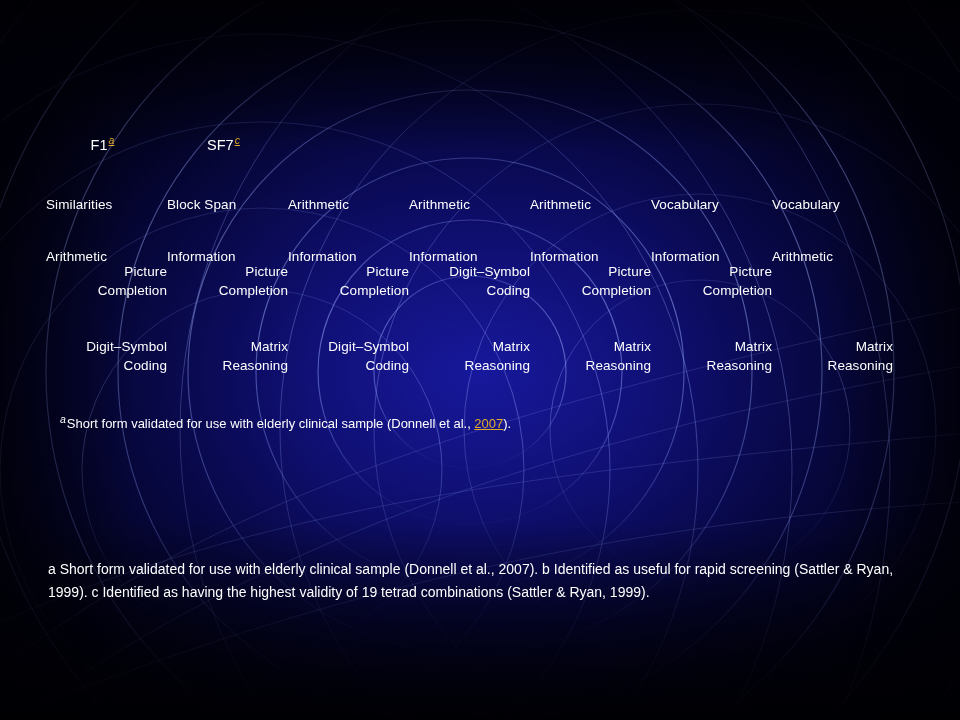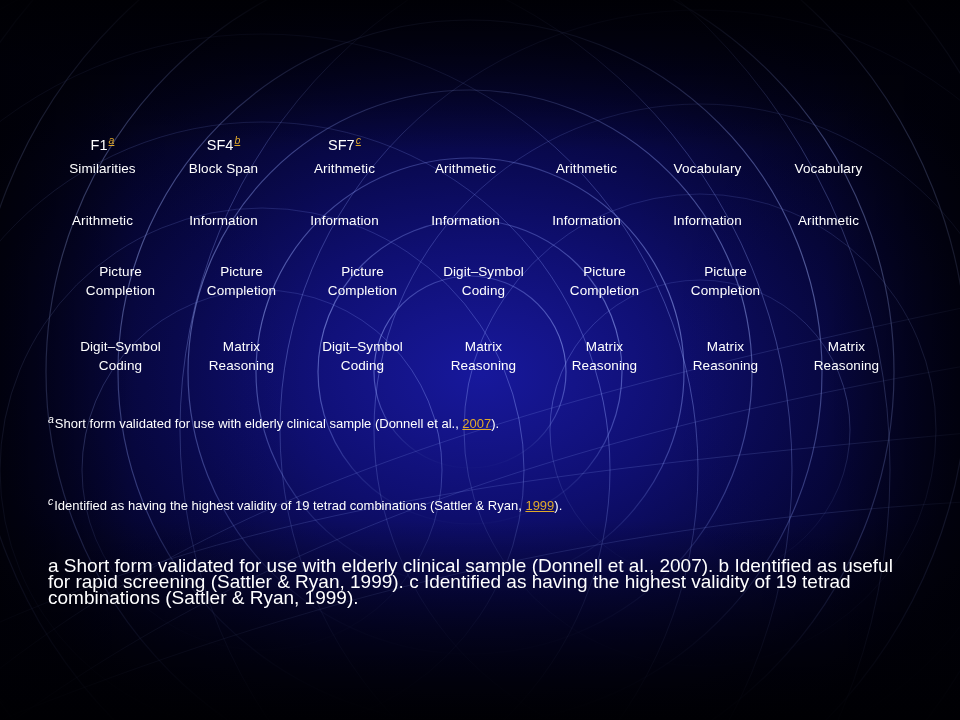--- a/index.html
+++ b/index.html
@@ -71,22 +71,22 @@
     grid-template-columns: repeat(7, 121px);
   }
 
   .cell {
     color: #ffffff;
     font-size: 13.5px;
     line-height: 19px;
     letter-spacing: 0.1px;
     white-space: pre-line;
   }
-  .cell.center { text-align: center; padding-right: 8px; }
-  .cell.left   { text-align: center; margin-left: 28px; }
+  .cell.center { padding-right: 8px; margin-top: 36px; }
+  .cell.left   { text-align: right; margin-left: 28px; }
 
   .hdr-row { top: 131px; }
   .hdr-code {
     color: #ffffff;
     font-size: 14.5px;
     line-height: 19px;
     text-align: center;
     padding-right: 8px;
   }
   .sup {
@@ -99,21 +99,21 @@
     margin-left: 1px;
   }
   .hdr-sub-row { top: 159px; }
   .row2 { top: 211px; }
   .row3 { top: 262px; }
   .row4 { top: 337px; }
 
   
   .footnote {
     position: absolute;
-    left: 48px;
+    left: 60px;
     color: #ffffff;
     font-size: 13px;
     line-height: 17px;
     white-space: nowrap;
   }
   .fn-mark {
     color: #ffffff;
     font-style: italic;
     font-size: 10.5px;
     vertical-align: super;
@@ -127,22 +127,22 @@
   .fn-a { top: 411px; }
   .fn-b { top: 461px; }
   .fn-c { top: 493px; }
 
   .alt-block {
     position: absolute;
     left: 48px;
     top: 558px;
     width: 850px;
     color: #ffffff;
-    font-size: 19px;
-    line-height: 16px;
+    font-size: 14px;
+    line-height: 23px;
     text-align: left;
   }
 </style>
 </head>
 <body>
 
 <div id="slide">
 
   <svg class="bg-arcs" viewBox="0 0 960 720" preserveAspectRatio="none" aria-hidden="true">
     <defs>
@@ -196,21 +196,20 @@
   </svg>
 
   <div class="vignette-sides"></div>
   <div class="vignette-top"></div>
   <div class="vignette-bottom"></div>
 
   <div id="content">
 
     <div class="grid-row hdr-row">
       <div class="hdr-code"><span>F1</span><span class="sup">a</span></div>
-      <div class="hdr-code"><span>SF4</span><span class="sup">b</span></div>
       <div class="hdr-code"><span>SF7</span><span class="sup">c</span></div>
     </div>
 
     <div class="grid-row hdr-sub-row">
       <div class="cell center">Similarities</div>
       <div class="cell center">Block Span</div>
       <div class="cell center">Arithmetic</div>
       <div class="cell center">Arithmetic</div>
       <div class="cell center">Arithmetic</div>
       <div class="cell center">Vocabulary</div>
@@ -255,18 +254,17 @@
 Reasoning</div>
       <div class="cell left">Matrix
 Reasoning</div>
       <div class="cell left">Matrix
 Reasoning</div>
     </div>
 
     <div class="footnote fn-a"><span class="fn-mark">a</span><span>Short form validated for use with elderly clinical sample (Donnell et al., </span><span class="link">2007</span><span>).</span></div>
 
 
-    <div class="footnote fn-c"><span class="fn-mark">c</span><span>Identified as having the highest validity of 19 tetrad combinations (Sattler &amp; Ryan, </span><span class="link">1999</span><span>).</span></div>
 
     <div class="alt-block">a Short form validated for use with elderly clinical sample (Donnell et al., 2007). b Identified as useful for rapid screening (Sattler &amp; Ryan, 1999). c Identified as having the highest validity of 19 tetrad combinations (Sattler &amp; Ryan, 1999).</div>
 
   </div>
 </div>
 
 </body></html>

